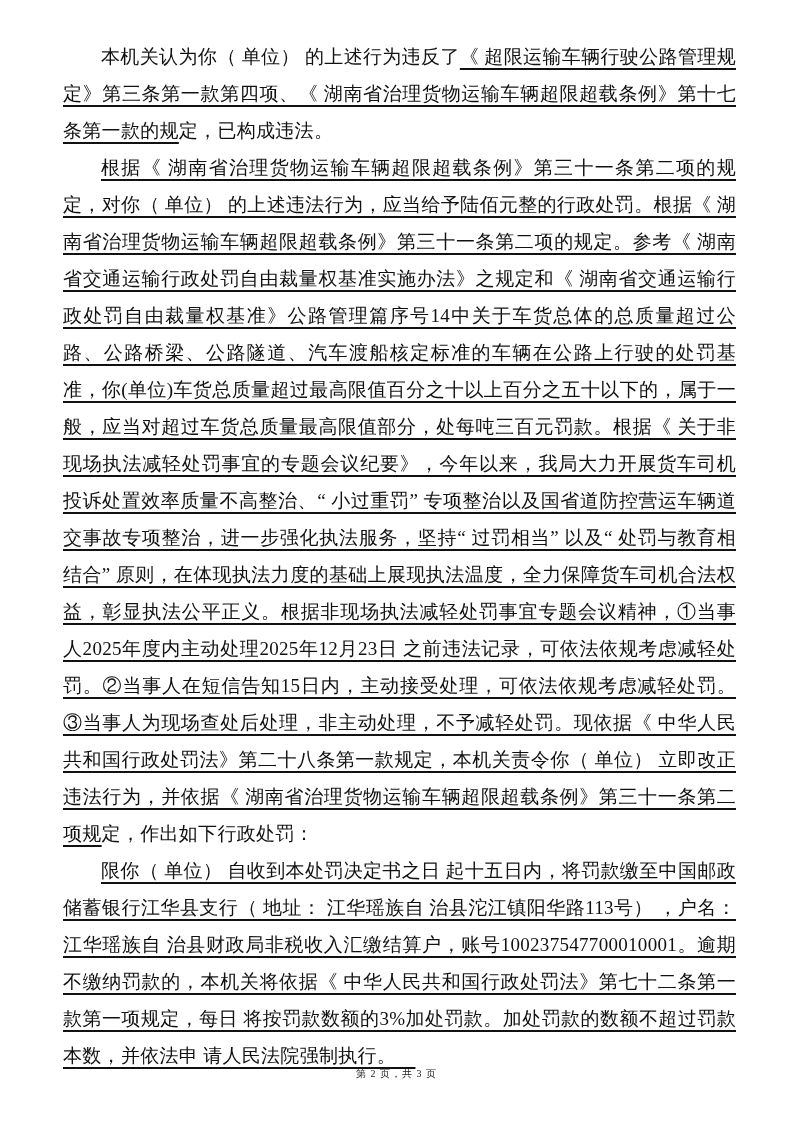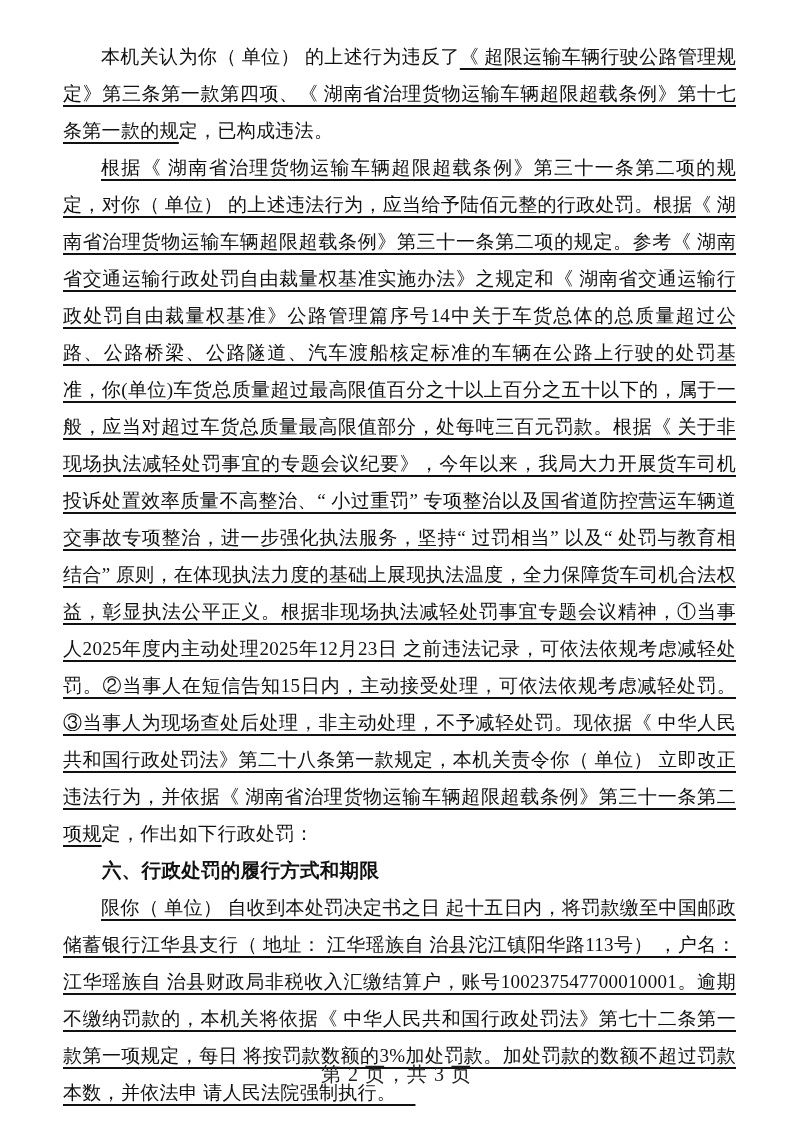--- a/index.html
+++ b/index.html
@@ -47,30 +47,29 @@
   }
   .plain {
     text-decoration: none;
   }
   .page-footer {
     position: absolute;
     left: 0;
     right: 0;
     top: 1064px;
     text-align: center;
-    font-size: 20px;
+    font-size: 10px;
     line-height: 20px;
     color: #222222;
     letter-spacing: 1px;
   }
 </style>
 </head>
 <body>
 
 <div class="page">
   <div class="doc-body">
       <p class="para"><span class="plain">本机关认为你（ 单位） 的上述行为违反了</span><span class="u">《 超限运输车辆行驶公路管理规定》第三条第一款第四项、《 湖南省治理货物运输车辆超限超载条例》第十七条第一款的规</span><span class="plain">定，已构成违法。</span></p>
       <p class="para"><span class="u">根据《 湖南省治理货物运输车辆超限超载条例》第三十一条第二项的规定，对你（ 单位） 的上述违法行为，应当给予陆佰元整的行政处罚。根据《 湖南省治理货物运输车辆超限超载条例》第三十一条第二项的规定。参考《 湖南省交通运输行政处罚自由裁量权基准实施办法》之规定和《 湖南省交通运输行政处罚自由裁量权基准》公路管理篇序号14中关于车货总体的总质量超过公路、公路桥梁、公路隧道、汽车渡船核定标准的车辆在公路上行驶的处罚基准，你(单位)车货总质量超过最高限值百分之十以上百分之五十以下的，属于一般，应当对超过车货总质量最高限值部分，处每吨三百元罚款。根据《 关于非现场执法减轻处罚事宜的专题会议纪要》，今年以来，我局大力开展货车司机投诉处置效率质量不高整治、“ 小过重罚” 专项整治以及国省道防控营运车辆道交事故专项整治，进一步强化执法服务，坚持“ 过罚相当” 以及“ 处罚与教育相结合” 原则，在体现执法力度的基础上展现执法温度，全力保障货车司机合法权益，彰显执法公平正义。根据非现场执法减轻处罚事宜专题会议精神，①当事人2025年度内主动处理2025年12月23日 之前违法记录，可依法依规考虑减轻处罚。②当事人在短信告知15日内，主动接受处理，可依法依规考虑减轻处罚。③当事人为现场查处后处理，非主动处理，不予减轻处罚。现依据《 中华人民共和国行政处罚法》第二十八条第一款规定，本机关责令你（ 单位） 立即改正违法行为，并依据《 湖南省治理货物运输车辆超限超载条例》第三十一条第二项规</span><span class="plain">定，作出如下行政处罚：</span></p>
-      <h3 class="heading">六、行政处罚的履行方式和期限</h3>
       <p class="para"><span class="u">限你（ 单位） 自收到本处罚决定书之日 起十五日内，将罚款缴至中国邮政储蓄银行江华县支行（ 地址： 江华瑶族自 治县沱江镇阳华路113号） ，户名： 江华瑶族自 治县财政局非税收入汇缴结算户，账号100237547700010001。逾期不缴纳罚款的，本机关将依据《 中华人民共和国行政处罚法》第七十二条第一款第一项规定，每日 将按罚款数额的3%加处罚款。加处罚款的数额不超过罚款本数，并依法申 请人民法院强制执行。　</span></p>
     </div>
   <div class="page-footer">第 2 页，共 3 页</div>
 </div>
 
 </body></html>

